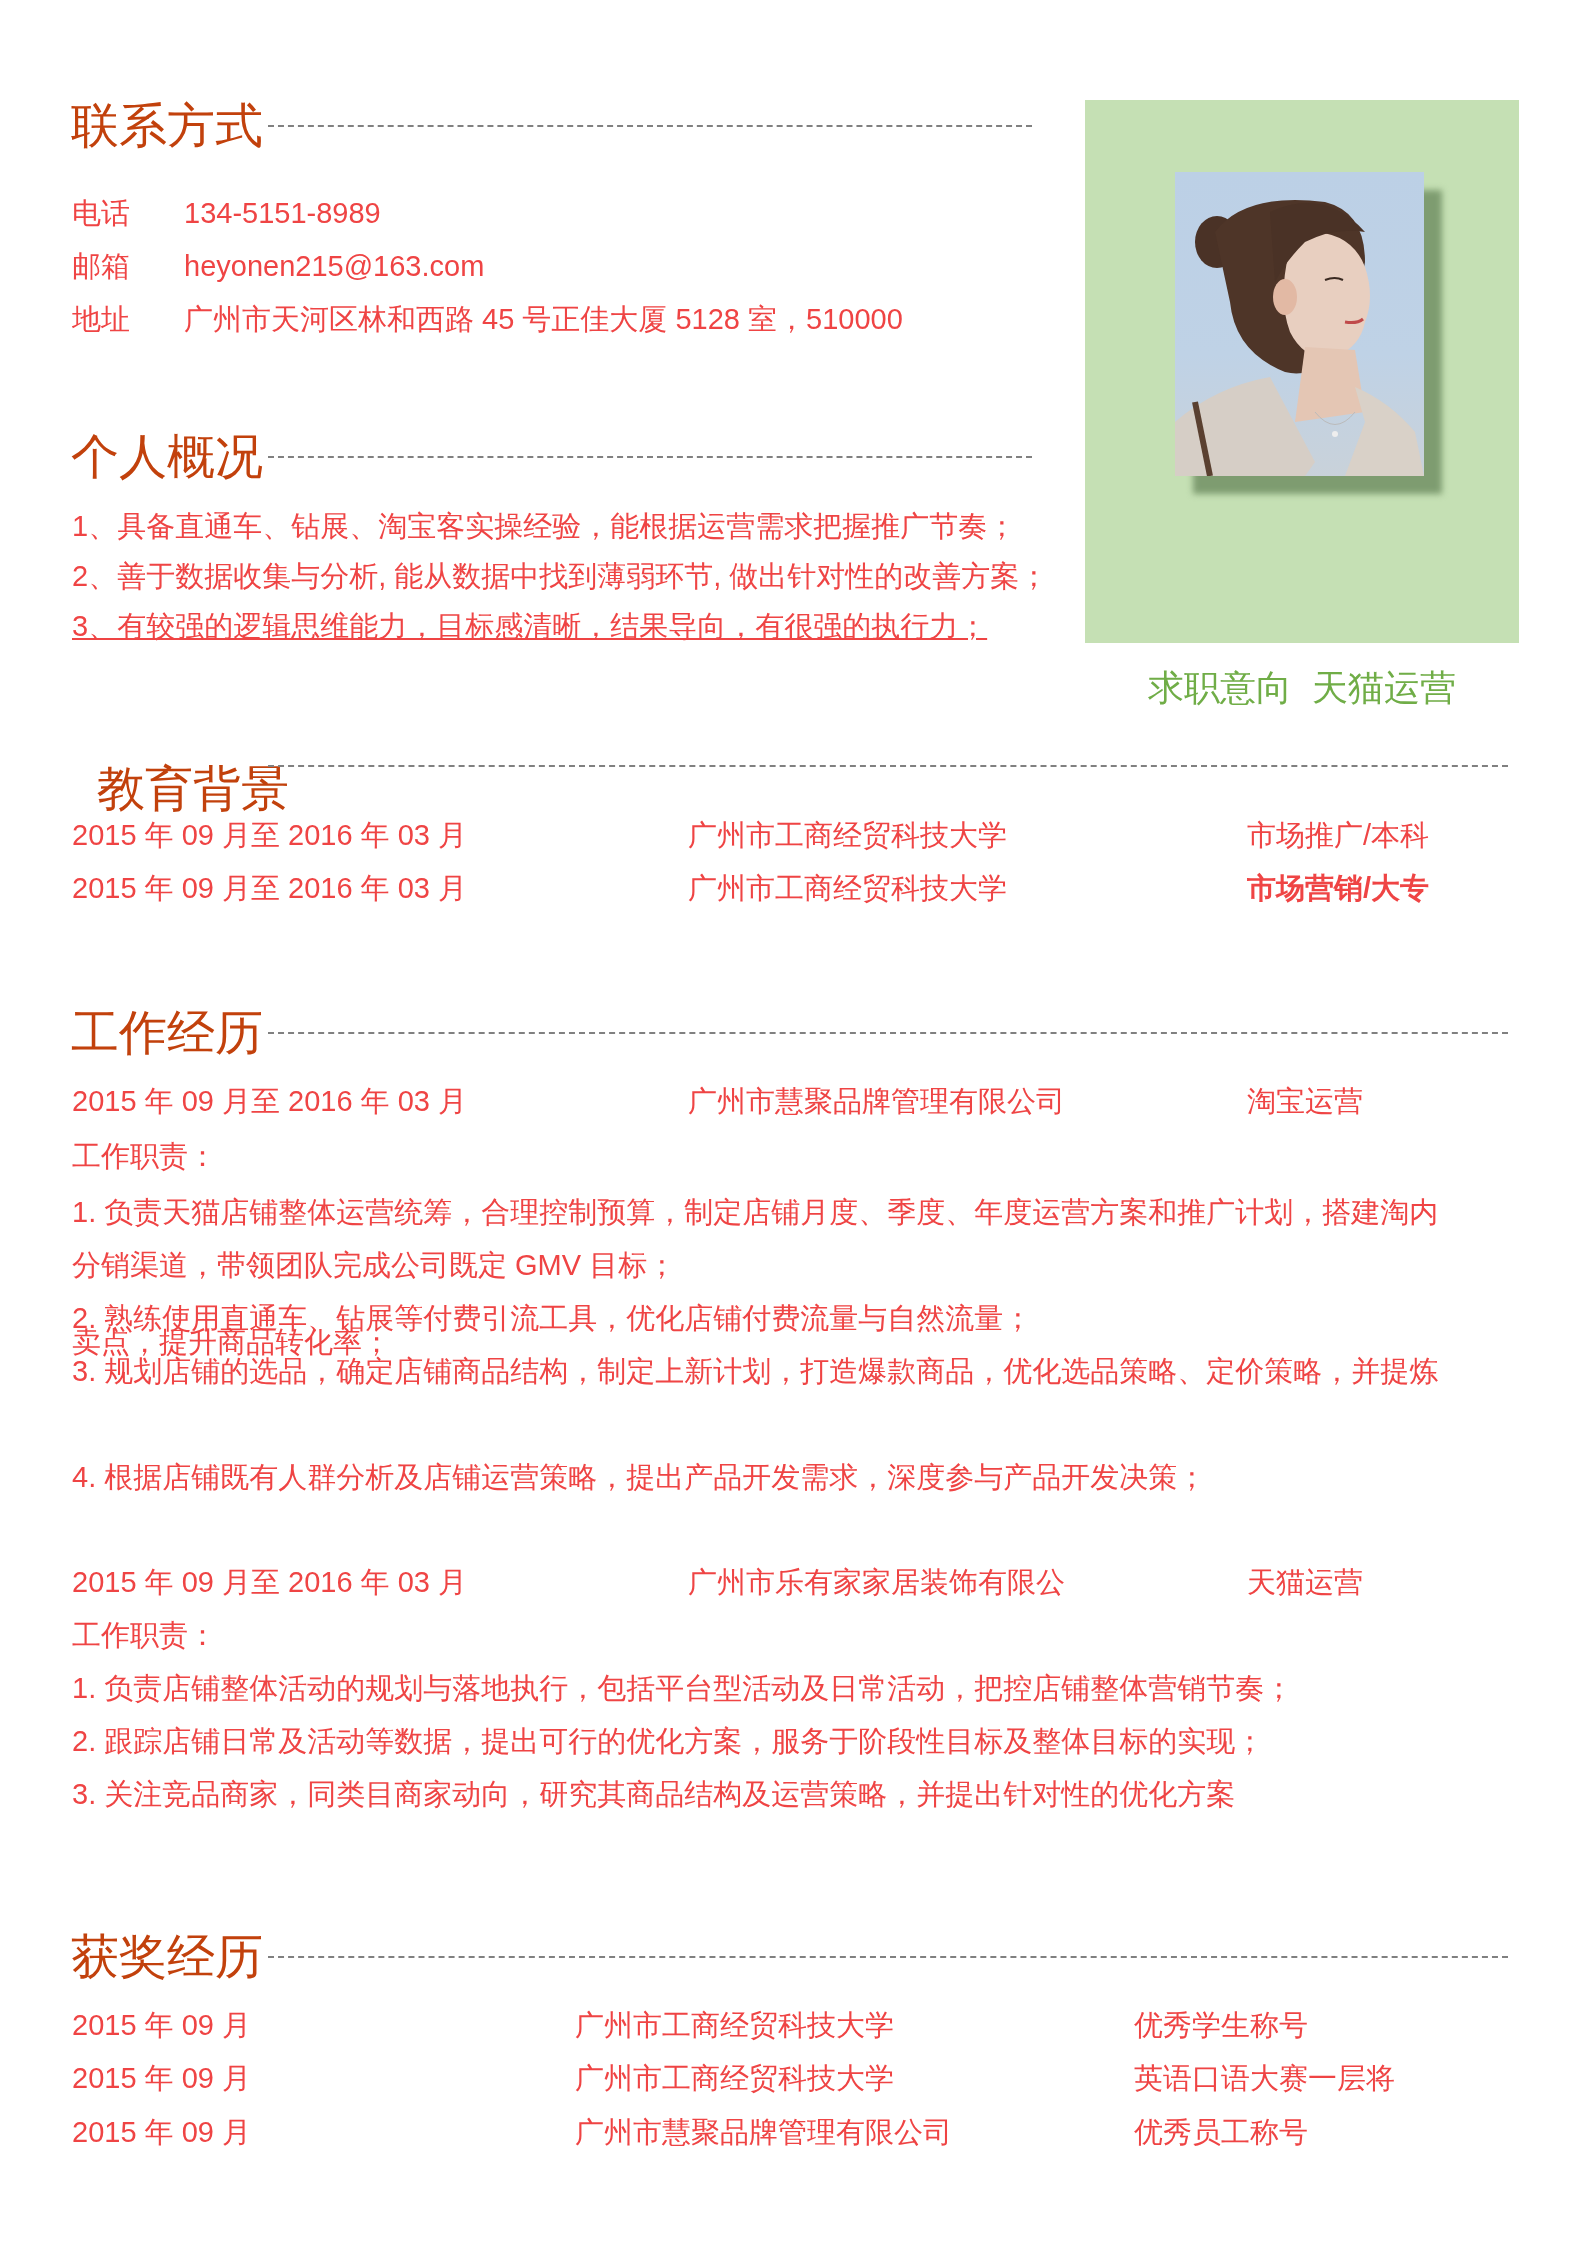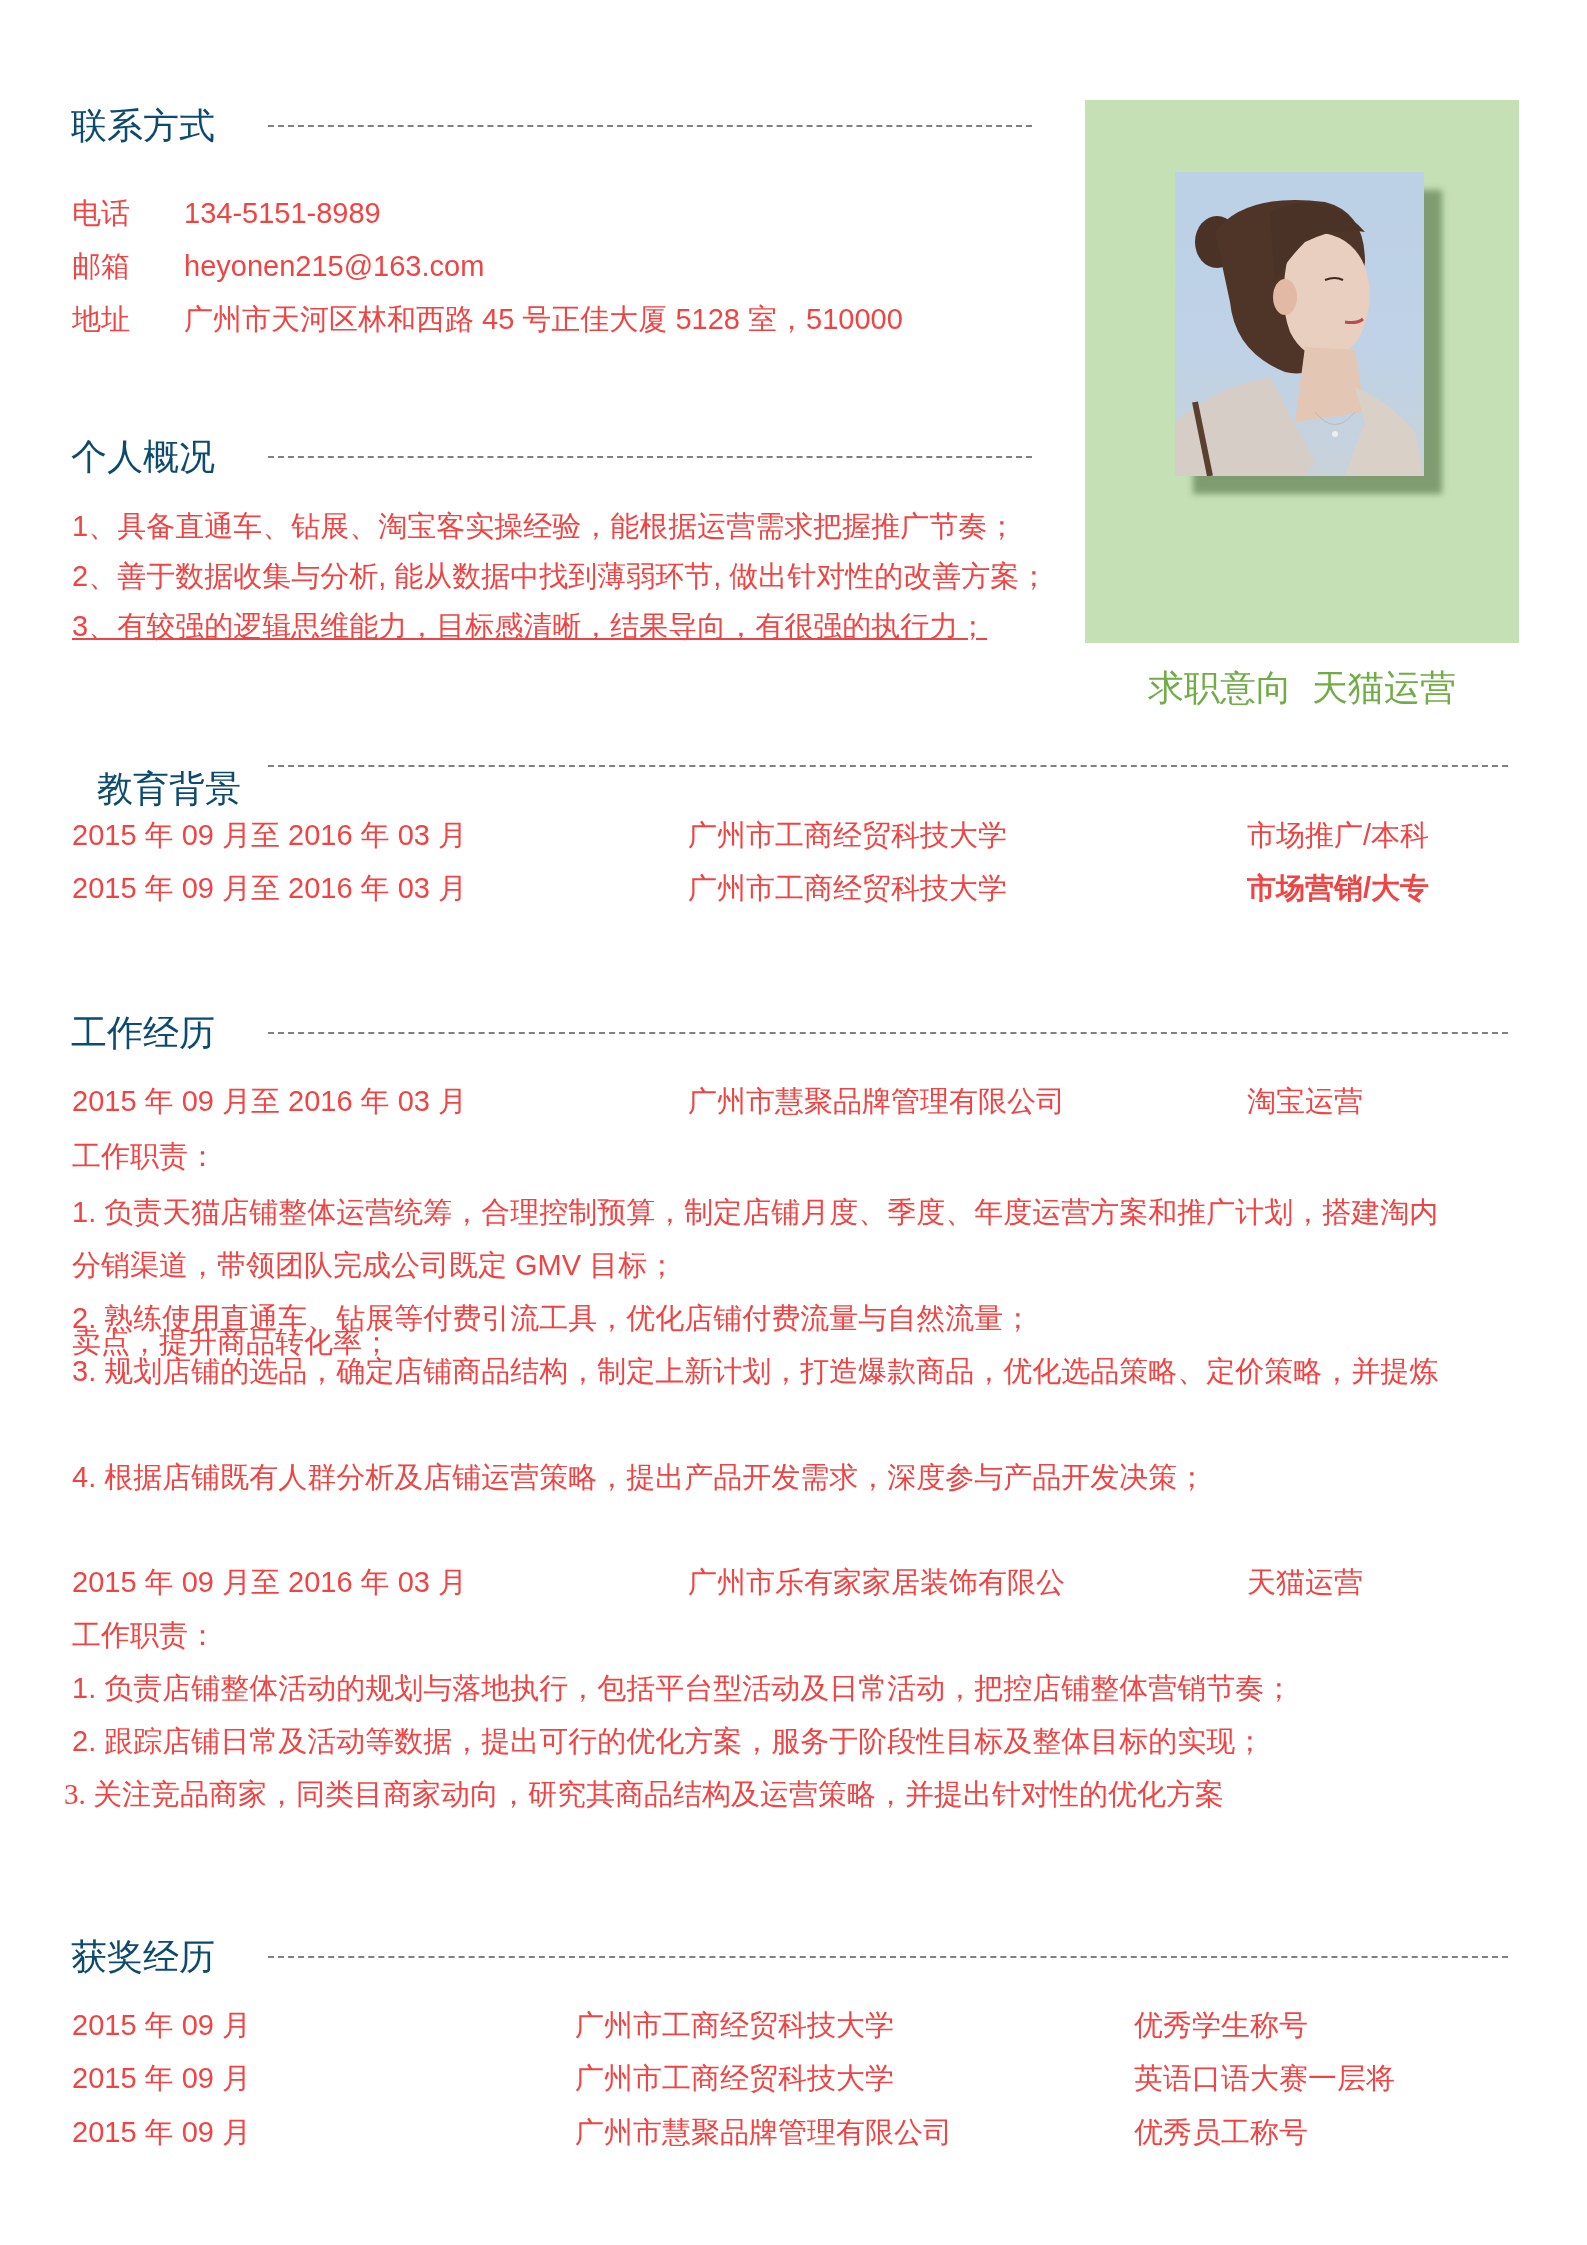--- a/index.html
+++ b/index.html
@@ -2,22 +2,22 @@
 <html><head>
 <meta charset="utf-8">
 <style>
   html, body { margin: 0; padding: 0; background: #ffffff; }
   body {
     width: 1587px; height: 2245px; position: relative; overflow: hidden;
     font-family: "Liberation Sans", "DejaVu Sans", sans-serif;
     color: #262626;
   }
   .sec-title {
-    position: absolute; left: 71px; font-size: 36px; line-height: 44px;
-    color: #0c4a6e; letter-spacing: 0px; white-space: nowrap;
+    position: absolute; left: 71px; font-size: 48px; line-height: 44px;
+    color: #c2410c; letter-spacing: 0px; white-space: nowrap;
   }
   .dash {
     position: absolute; left: 268px; height: 0;
     border-top: 2px dashed #808080;
   }
   .txt { position: absolute; font-size: 29px; line-height: 40px; white-space: nowrap; color: #ef4444; }
 
   
   .panel {
     position: absolute; left: 1085px; top: 100px; width: 434px; height: 543px;
@@ -136,21 +136,21 @@
   <div class="txt" style="left:72px; top:1457px;">4.  根据店铺既有人群分析及店铺运营策略，提出产品开发需求，深度参与产品开发决策；</div>
 </div>
 
 <div>
   <div class="txt" style="left:72px; top:1562px;">2015 年 09 月至 2016 年 03 月</div>
   <div class="txt" style="left:688px; top:1562px;">广州市乐有家家居装饰有限公</div>
   <div class="txt" style="left:1247px; top:1562px;">天猫运营</div>
   <div class="txt" style="left:72px; top:1615px;">工作职责：</div>
   <div class="txt" style="left:72px; top:1668px;">1.  负责店铺整体活动的规划与落地执行，包括平台型活动及日常活动，把控店铺整体营销节奏；</div>
   <div class="txt" style="left:72px; top:1721px;">2.  跟踪店铺日常及活动等数据，提出可行的优化方案，服务于阶段性目标及整体目标的实现；</div>
-  <div class="txt" style="left:64px; top:1774px;font-family:Liberation Serif, serif;">3.  关注竞品商家，同类目商家动向，研究其商品结构及运营策略，并提出针对性的优化方案</div>
+  <div class="txt" style="left:72px; top:1774px;">3.  关注竞品商家，同类目商家动向，研究其商品结构及运营策略，并提出针对性的优化方案</div>
 </div>
 
 <div class="sec-title" style="top:1935px;">获奖经历</div>
 <div class="dash" style="top:1956px; width:1240px;"></div>
 
 <div>
   <div>
     <div class="txt" style="left:72px; top:2005px;">2015 年 09 月</div>
     <div class="txt" style="left:575px; top:2005px;">广州市工商经贸科技大学</div>
     <div class="txt" style="left:1134px; top:2005px;">优秀学生称号</div>

